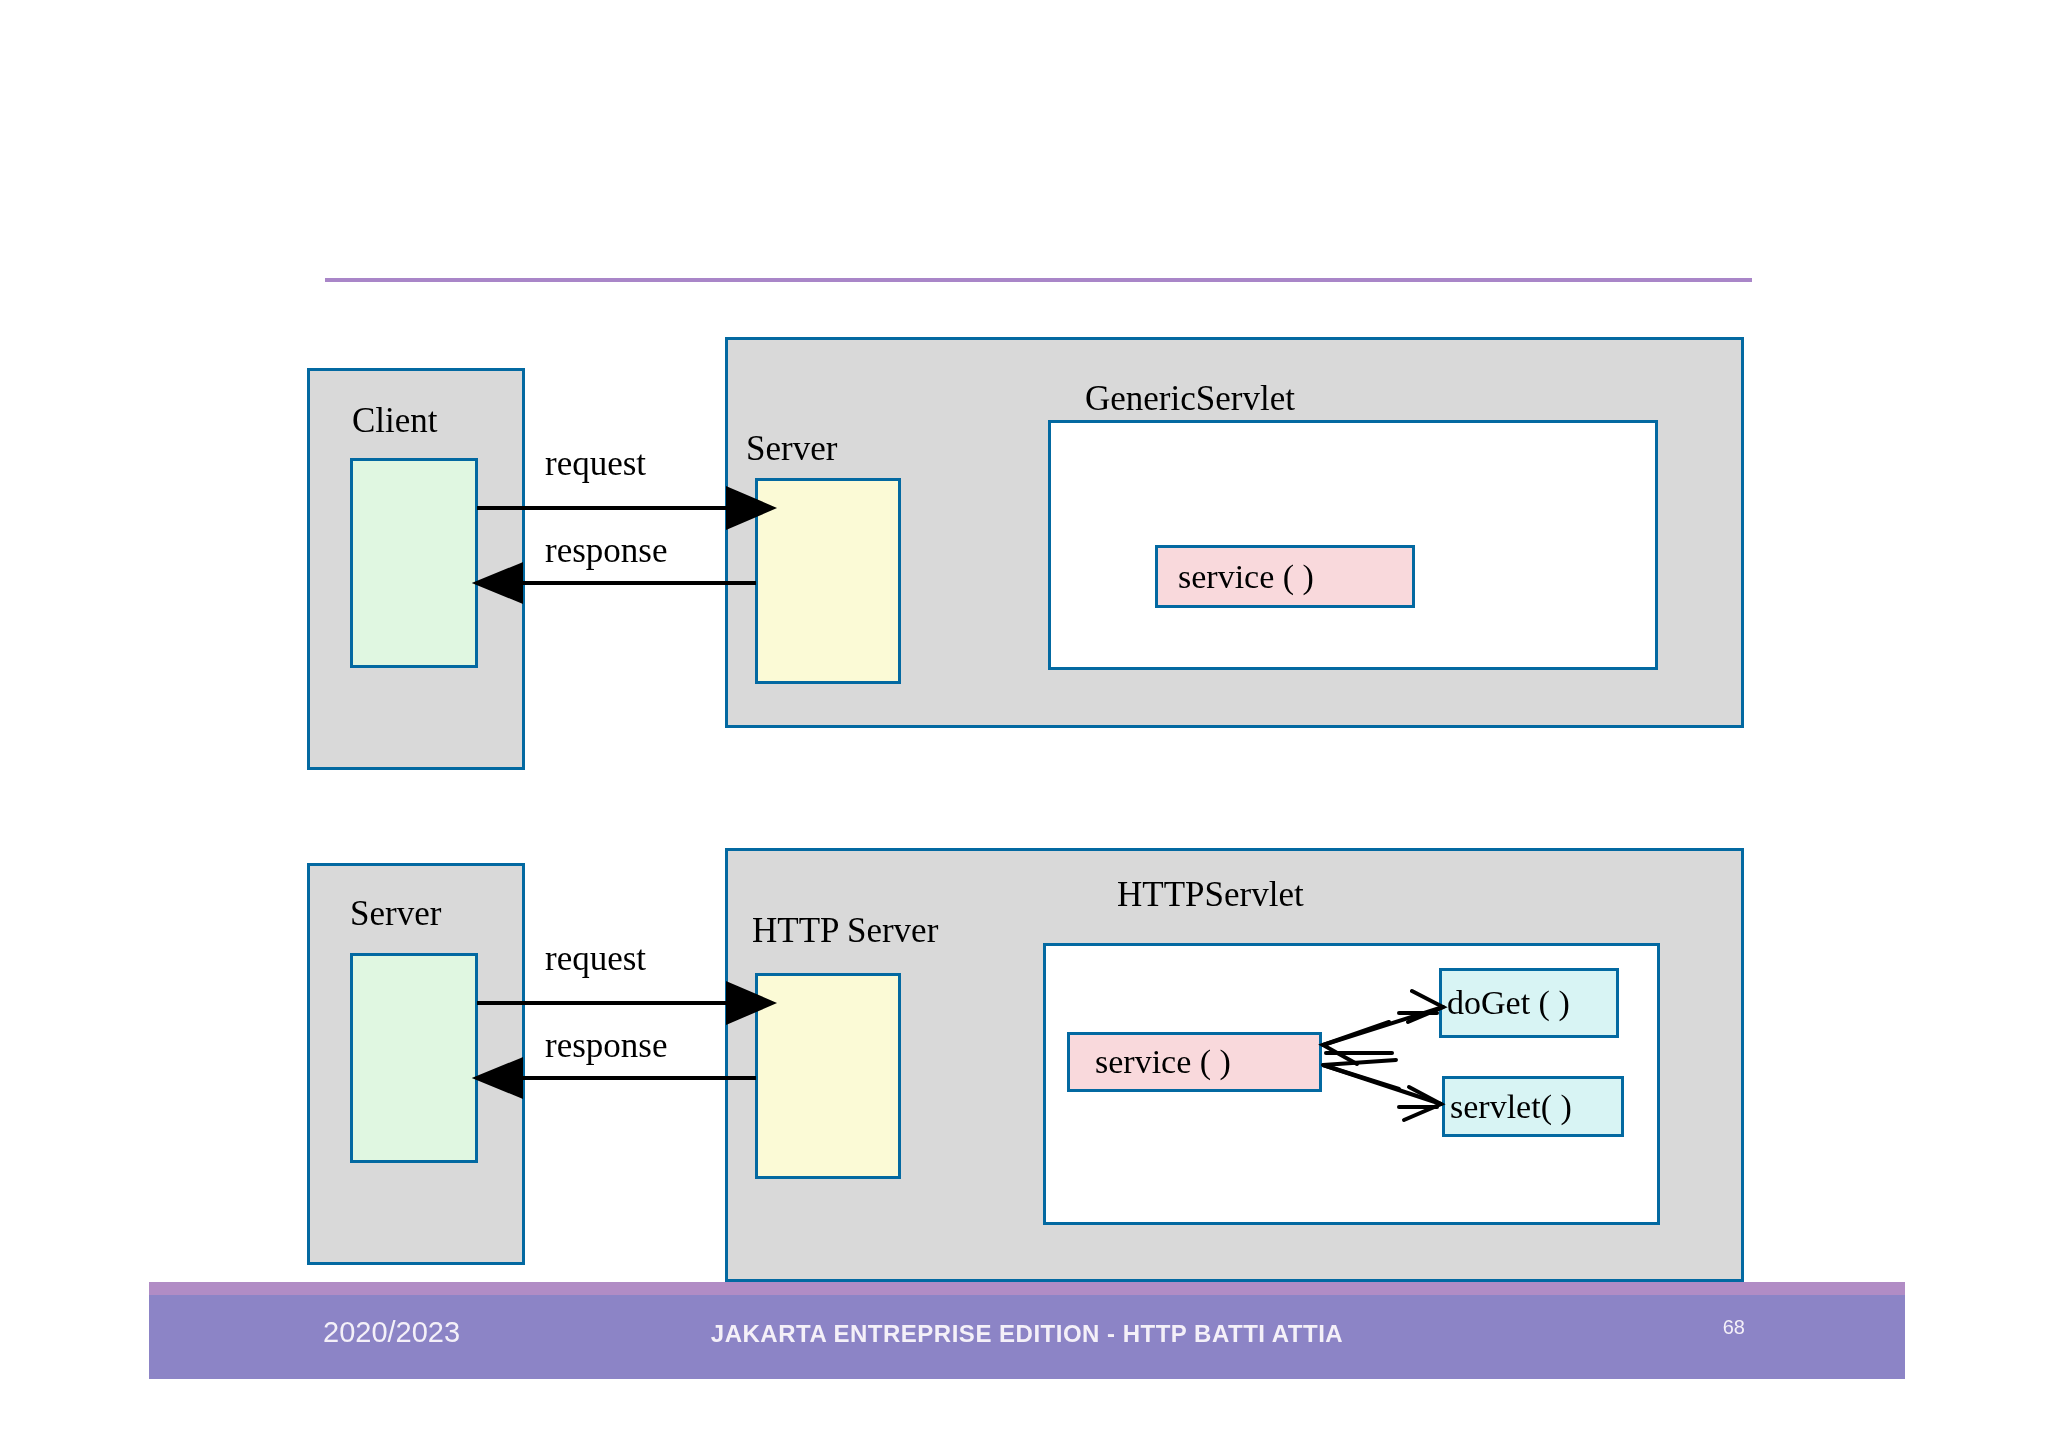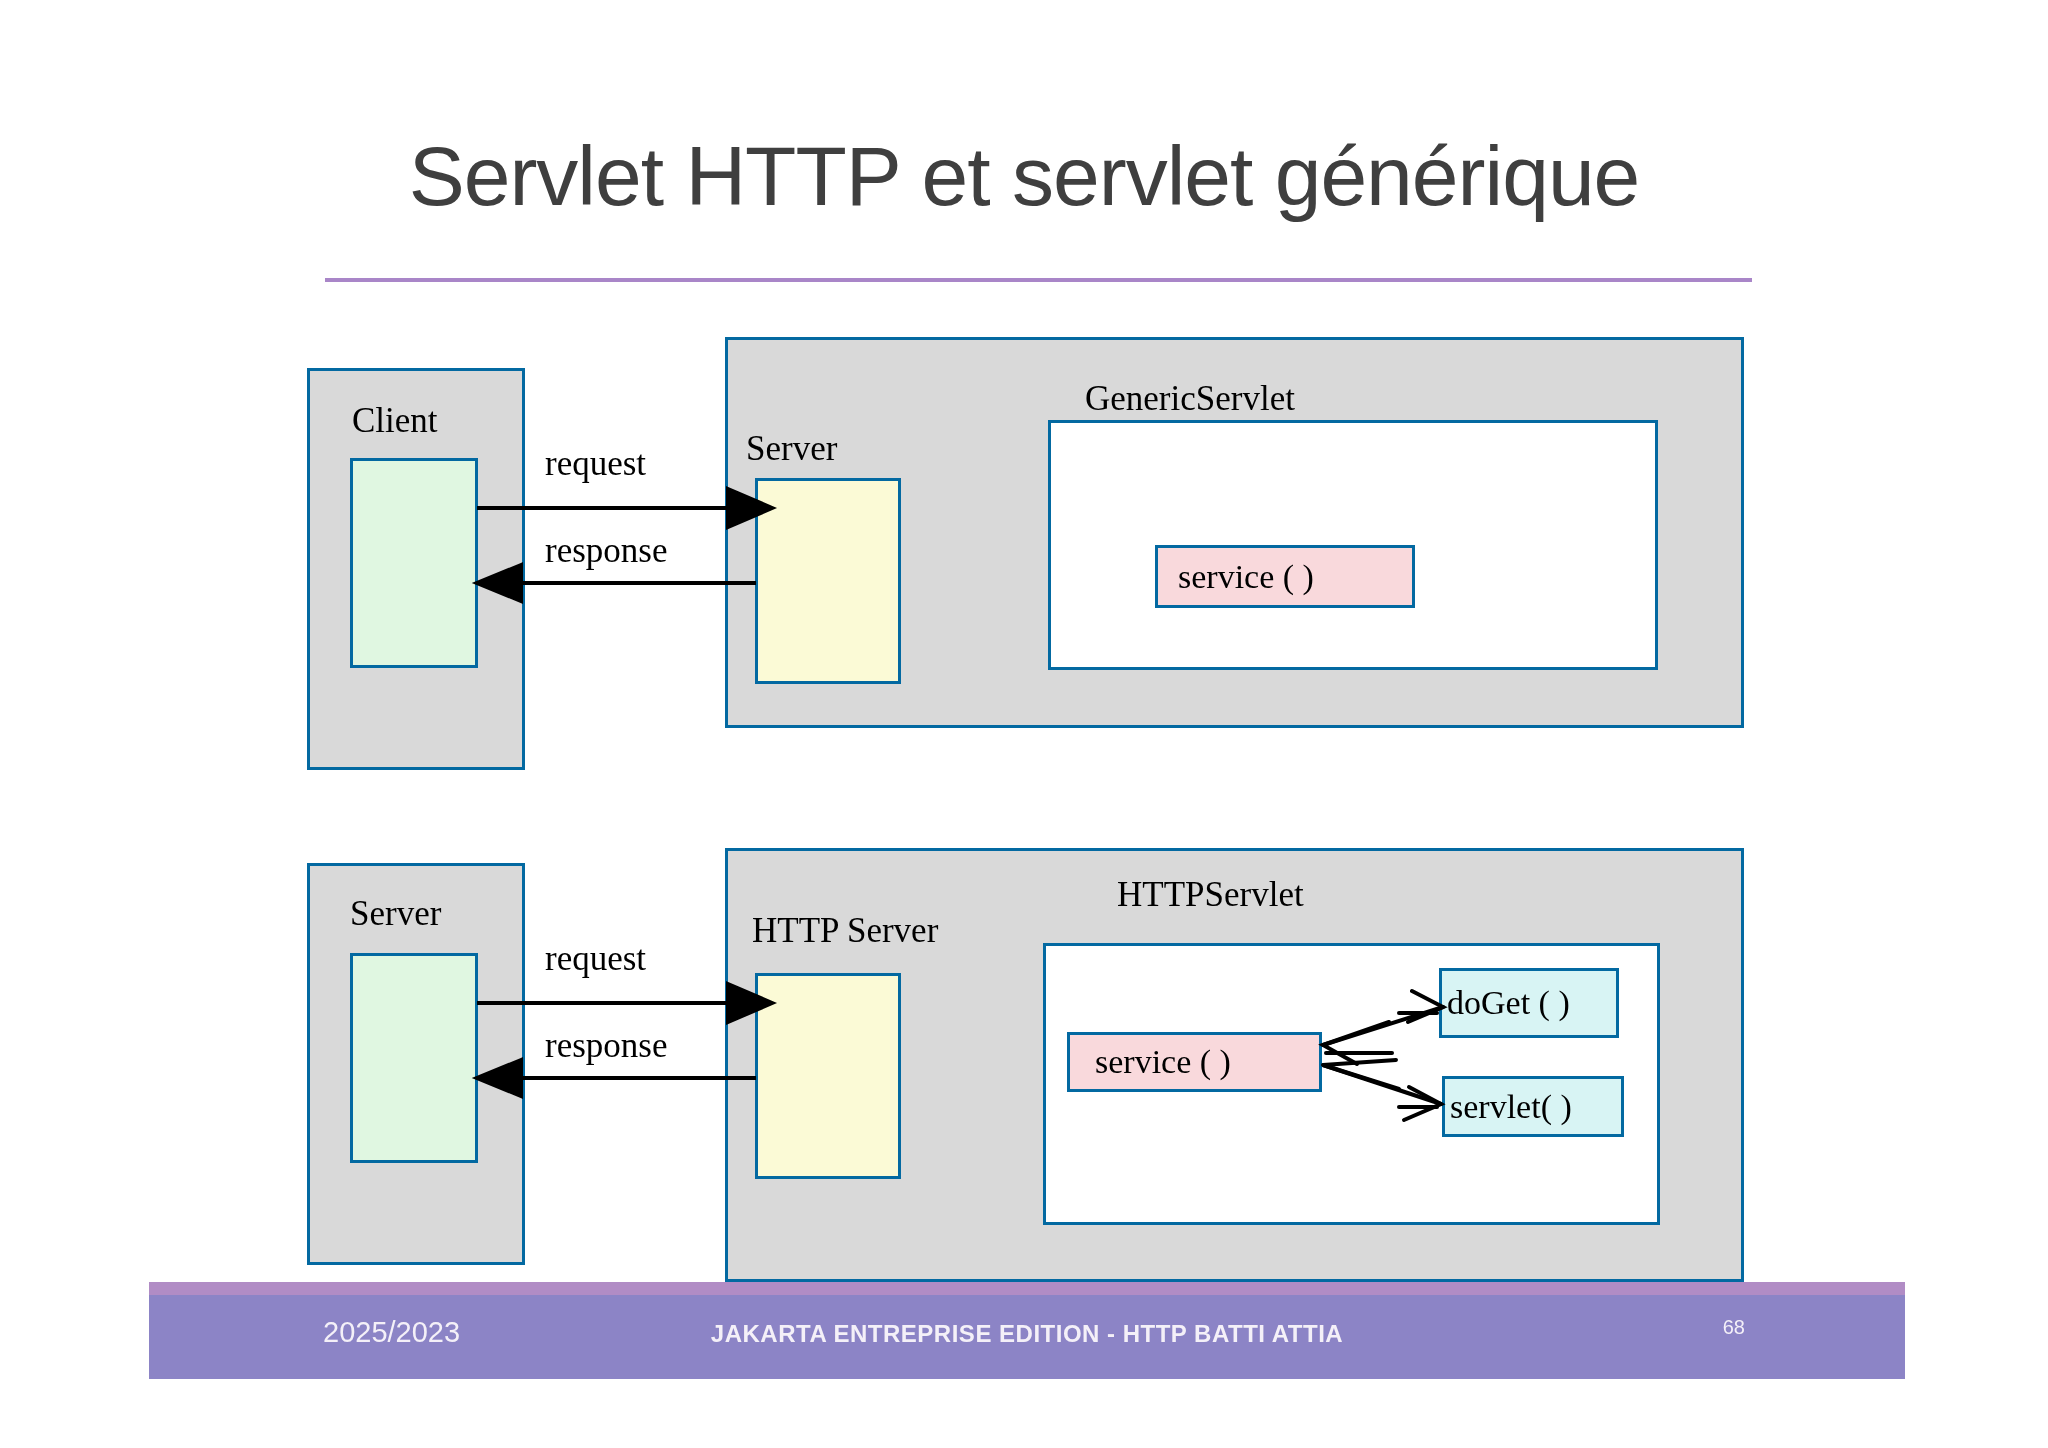--- a/index.html
+++ b/index.html
@@ -52,21 +52,20 @@
   }
   .footer-year{left:174px;top:34px;font-size:29px;}
   .footer-course{left:0;width:100%;text-align:center;top:38px;font-size:24px;font-weight:600;letter-spacing:0.5px;}
   .footer-page{right:160px;top:34px;font-size:20px;}
 </style>
 </head>
 <body>
 
 <div class="slide">
 
-  <div class="title">Servlet HTTP et servlet générique</div>
   <div class="title-rule"></div>
 
   <div class="box gray" style="left:307px;top:368px;width:218px;height:402px;z-index:1;"></div>
   <div class="dlabel" style="left:352px;top:402px;z-index:3;">Client</div>
   <div class="box green" style="left:350px;top:458px;width:128px;height:210px;z-index:2;"></div>
 
   <div class="box gray" style="left:725px;top:337px;width:1019px;height:391px;z-index:1;"></div>
   <div class="dlabel" style="left:730px;top:430px;z-index:3;margin-left:16px;">Server</div>
   <div class="box yellow" style="left:755px;top:478px;width:146px;height:206px;z-index:2;"></div>
   <div class="dlabel" style="left:1085px;top:380px;z-index:3;">GenericServlet</div>
@@ -127,18 +126,18 @@
       <line x1="1323" y1="1065" x2="1441" y2="1104"></line>
       <polyline points="1409,1087 1441,1104 1404,1120"></polyline>
       <line x1="1399" y1="1107" x2="1437" y2="1107"></line>
       <polyline points="1396,1060 1323,1065 1399,1089"></polyline>
     </g>
   </svg>
 
   <div class="footer">
     <div class="footer-strip"></div>
     <div class="footer-bar"></div>
-    <div class="footer-text footer-year">2025/2023</div>
+    <div class="footer-text footer-year">2020/2023</div>
     <div class="footer-text footer-course">JAKARTA ENTREPRISE EDITION - HTTP BATTI ATTIA</div>
     <div class="footer-text footer-page">68</div>
   </div>
 
 </div>
 
 </body></html>

